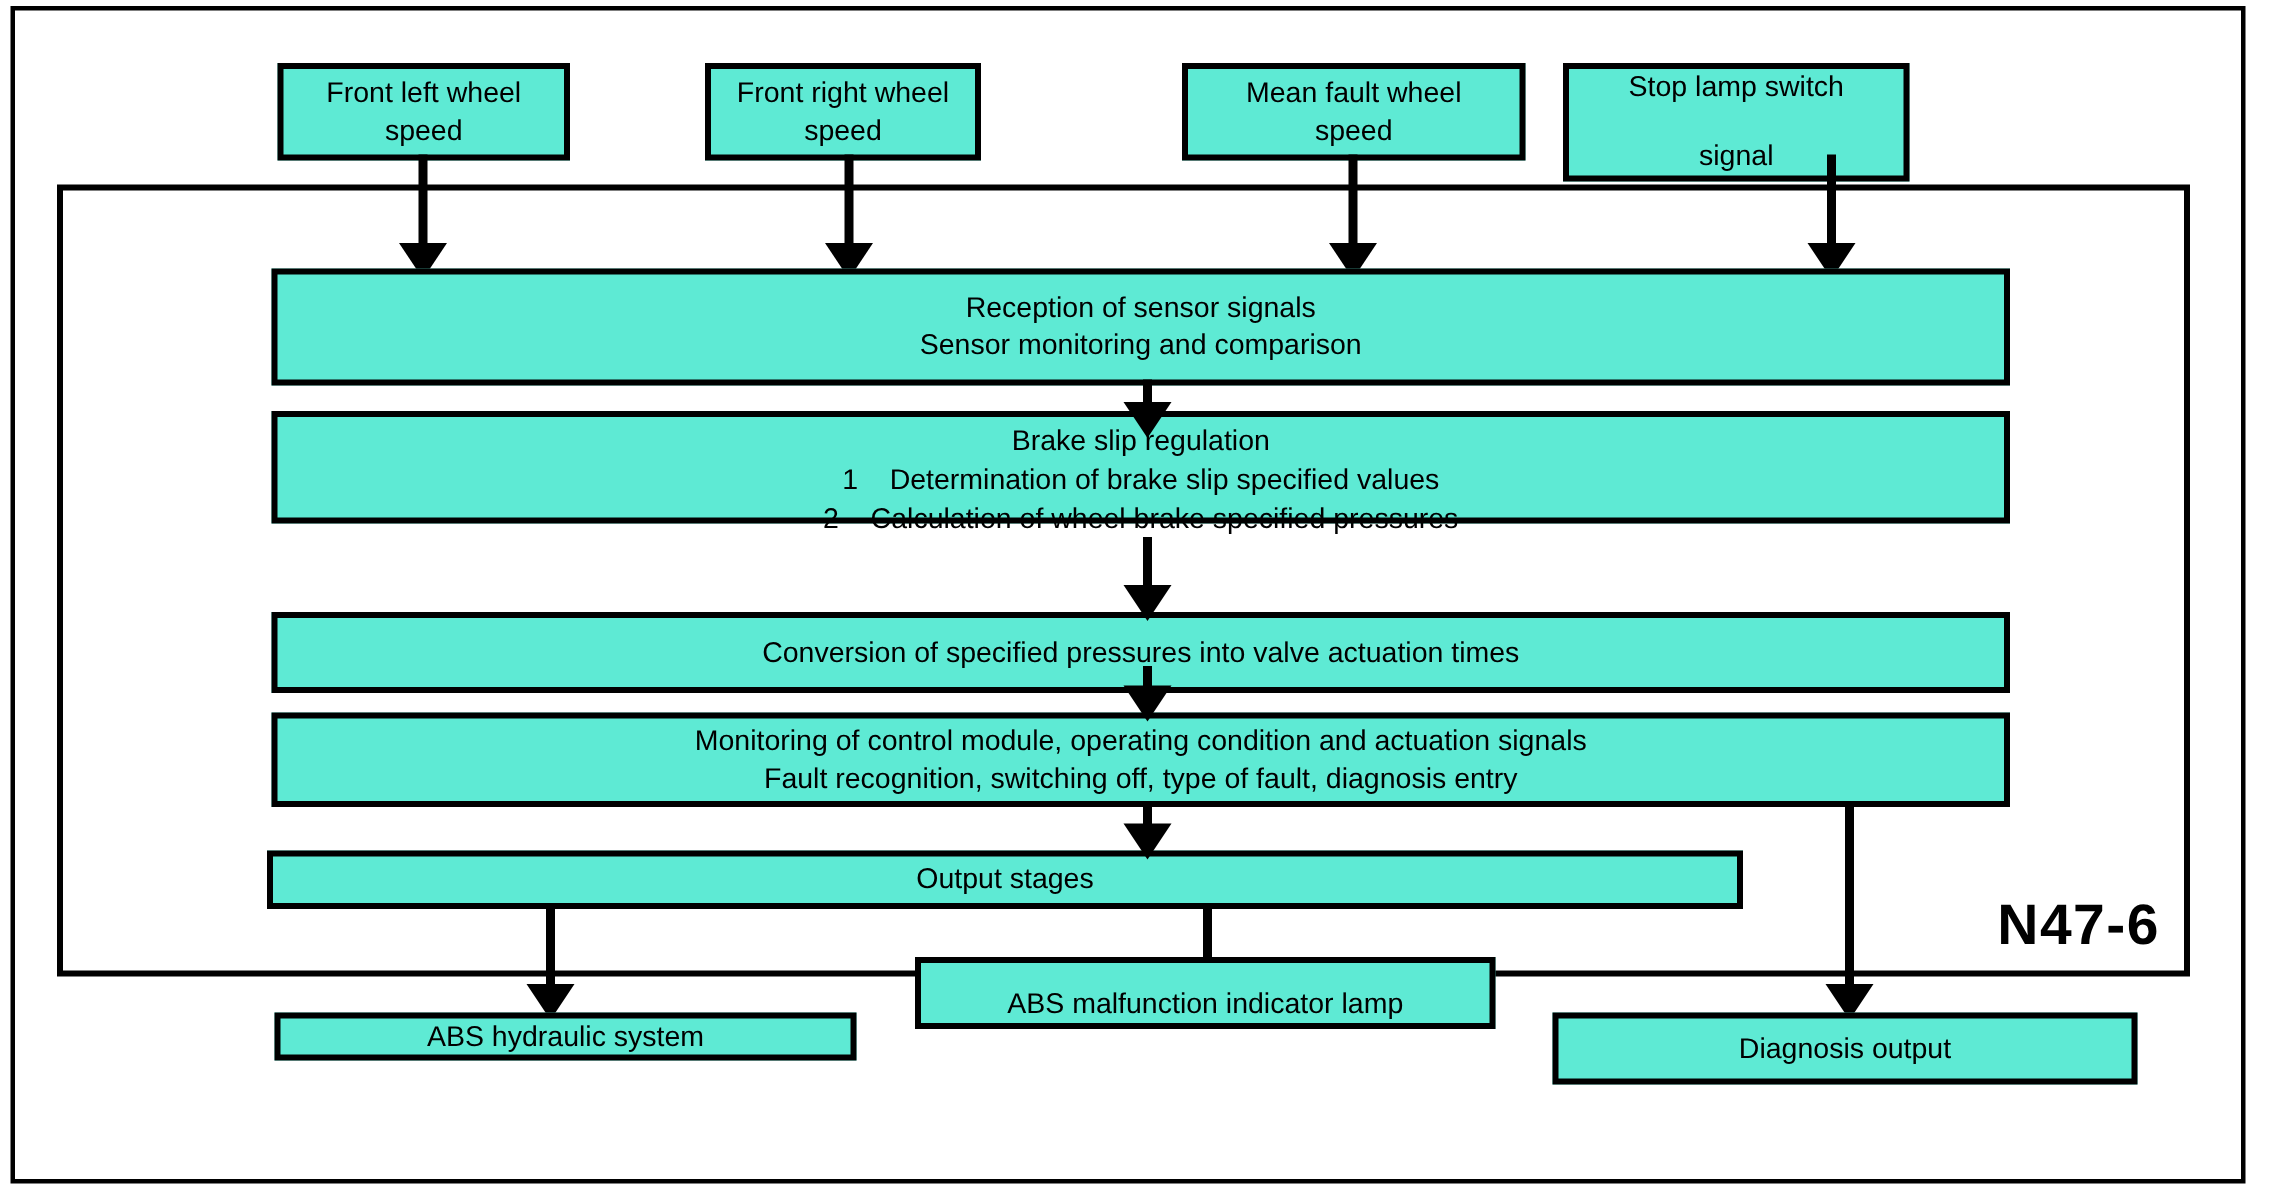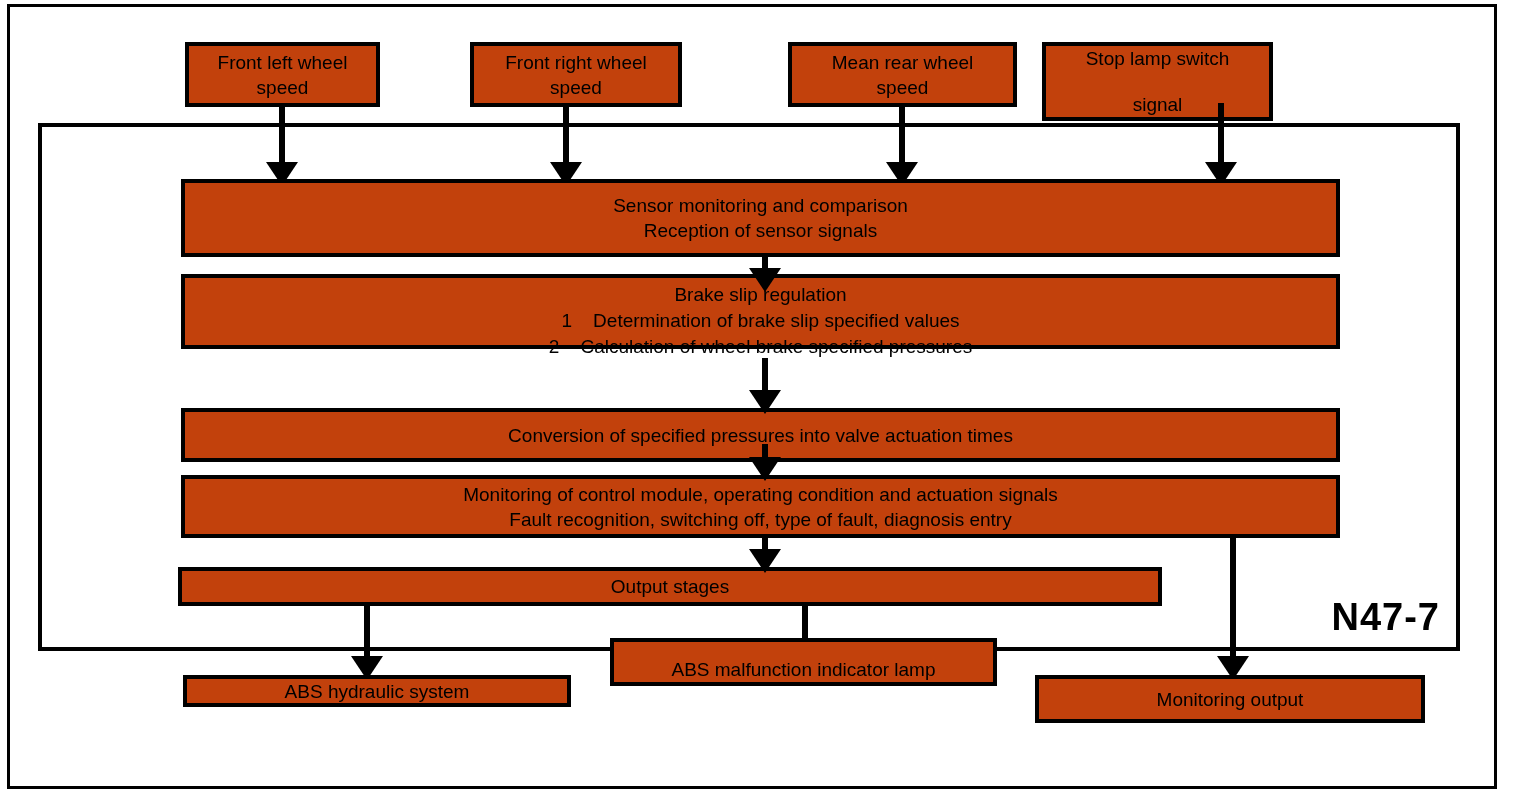--- a/index.html
+++ b/index.html
@@ -6,27 +6,27 @@
   .page{
     position:relative;width:1520px;height:798px;background:#ffffff;
     font-family:"Liberation Sans","DejaVu Sans",sans-serif;color:#000;
     overflow:hidden;
   }
   .frame{position:absolute;left:7px;top:4px;width:1490px;height:785px;
     border:3px solid #000;box-sizing:border-box;}
   .container-box{position:absolute;left:38px;top:123px;width:1422px;height:528px;
     border:4px solid #000;box-sizing:border-box;background:#fff;}
   .box{
-    position:absolute;border:4px solid #000;box-sizing:border-box;background:#c2410c;
+    position:absolute;border:4px solid #000;box-sizing:border-box;background:#5eead4;
     display:flex;flex-direction:column;align-items:center;justify-content:center;
     font-size:19px;line-height:25px;text-align:center;
   }
   
   .in1{left:185px;top:42px;width:195px;height:65px;}
-  .in2{left:470px;top:42px;width:212px;height:65px;}
+  .in2{left:470px;top:42px;width:184px;height:65px;}
   .in3{left:788px;top:42px;width:229px;height:65px;}
   .in4{left:1042px;top:42px;width:231px;height:79px;justify-content:space-between;}
   
   .reception {left:181px;top:179px;width:1159px;height:78px;}
   .brakeslip {left:181px;top:274px;width:1159px;height:75px;
     justify-content:flex-start;padding-top:4px;overflow:visible;}
   .brakeslip .line{white-space:pre;line-height:26px;width:100%;}
   .conversion{left:181px;top:408px;width:1159px;height:54px;}
   .monitoring{left:181px;top:475px;width:1159px;height:63px;}
   .outstages {left:178px;top:567px;width:984px;height:39px;}
@@ -68,43 +68,43 @@
 
   <div class="box in1">
     <div>Front left wheel</div>
     <div>speed</div>
   </div>
   <div class="box in2">
     <div>Front right wheel</div>
     <div>speed</div>
   </div>
   <div class="box in3">
-    <div>Mean rear wheel</div>
+    <div>Mean fault wheel</div>
     <div>speed</div>
   </div>
   <div class="box in4">
     <div>Stop lamp switch</div>
     <div>signal</div>
   </div>
 
   <div class="container-box"></div>
-  <div class="module-label">N47-7</div>
+  <div class="module-label">N47-6</div>
 
   <div class="stem s-t1"></div>
   <div class="head h-t1"></div>
   <div class="stem s-t2"></div>
   <div class="head h-t2"></div>
   <div class="stem s-t3"></div>
   <div class="head h-t3"></div>
   <div class="stem s-t4"></div>
   <div class="head h-t4"></div>
 
   <div class="box reception">
+    <div>Reception of sensor signals</div>
     <div>Sensor monitoring and comparison</div>
-    <div>Reception of sensor signals</div>
   </div>
 
   <div class="box brakeslip">
     <div class="line">Brake slip regulation</div>
     <div class="line">1    Determination of brake slip specified values</div>
     <div class="line">2    Calculation of wheel brake specified pressures</div>
   </div>
 
   <div class="box conversion">
     <div>Conversion of specified pressures into valve actuation times</div>
@@ -135,16 +135,16 @@
   <div class="stem s-b3"></div>
   <div class="head h-b3"></div>
 
   <div class="box out1">
     <div>ABS hydraulic system</div>
   </div>
   <div class="box out2">
     <div>ABS malfunction indicator lamp</div>
   </div>
   <div class="box out3">
-    <div>Monitoring output</div>
+    <div>Diagnosis output</div>
   </div>
 
 </div>
 
 </body></html>

